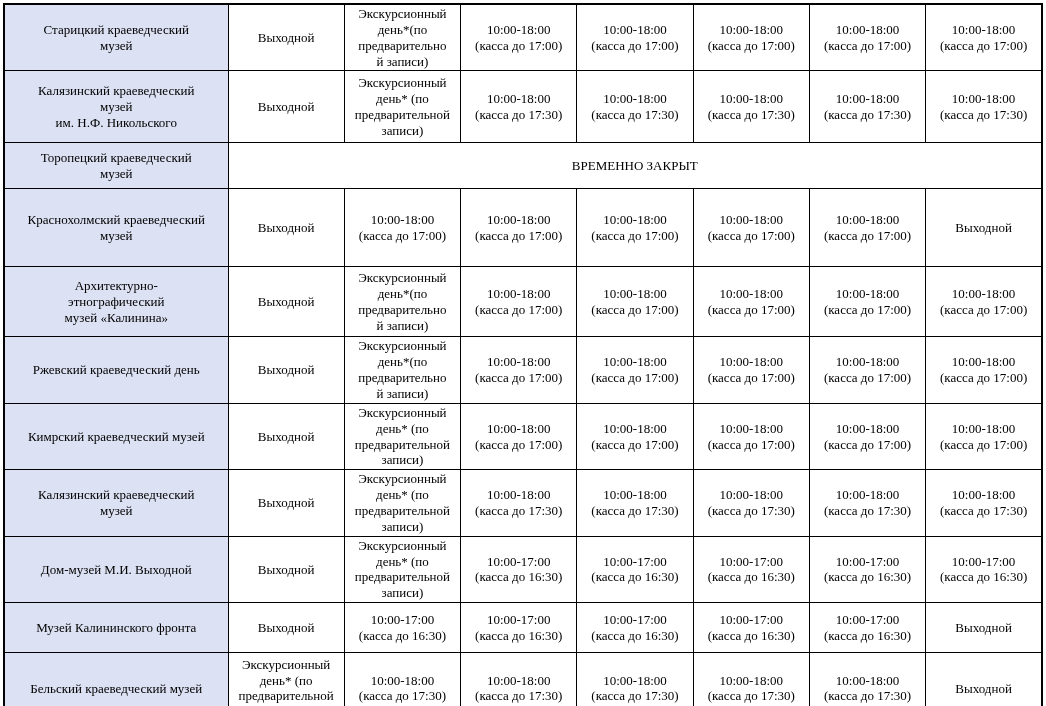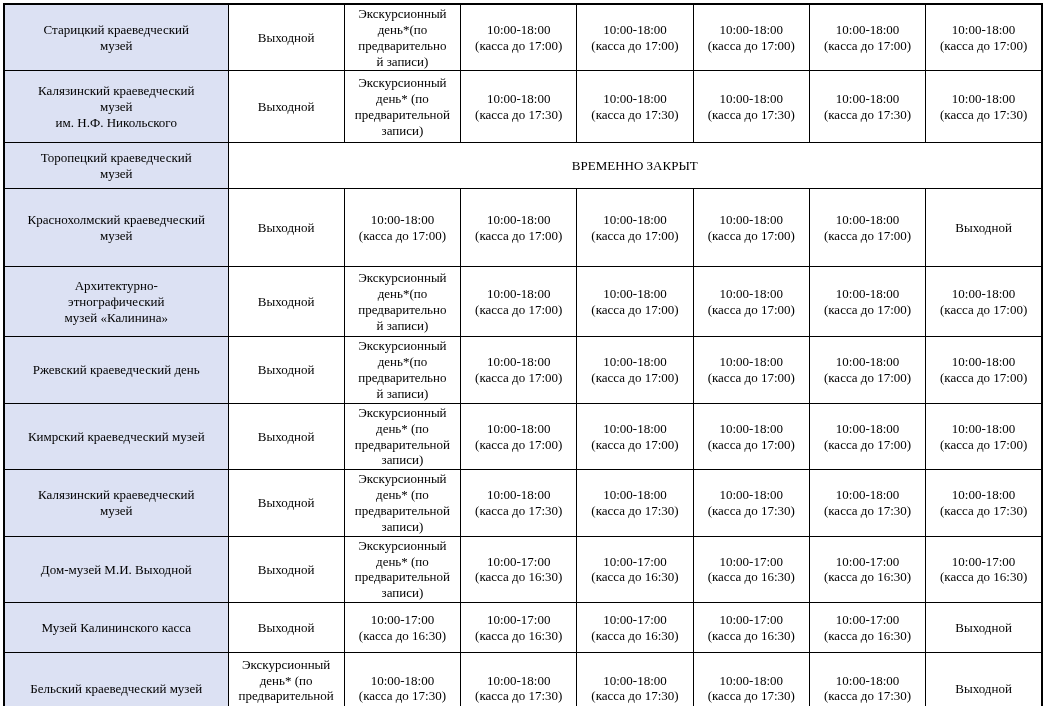--- a/index.html
+++ b/index.html
@@ -211,21 +211,21 @@
           <td>10:00-17:00
 (касса до 16:30)</td>
           <td>10:00-17:00
 (касса до 16:30)</td>
           <td>10:00-17:00
 (касса до 16:30)</td>
           <td>10:00-17:00
 (касса до 16:30)</td>
         </tr>
         <tr>
-          <td class="name-cell">Музей Калининского касса</td>
+          <td class="name-cell">Музей Калининского фронта</td>
           <td>Выходной</td>
           <td>10:00-17:00
 (касса до 16:30)</td>
           <td>10:00-17:00
 (касса до 16:30)</td>
           <td>10:00-17:00
 (касса до 16:30)</td>
           <td>10:00-17:00
 (касса до 16:30)</td>
           <td>10:00-17:00

